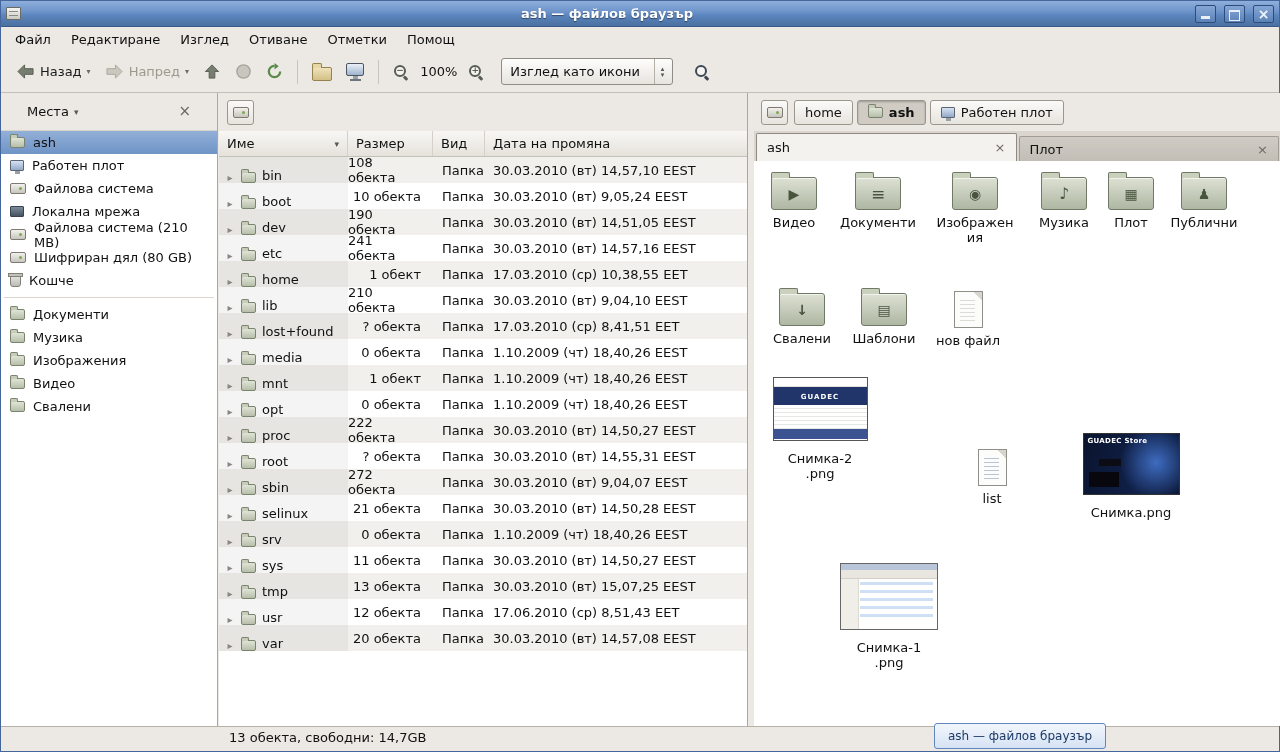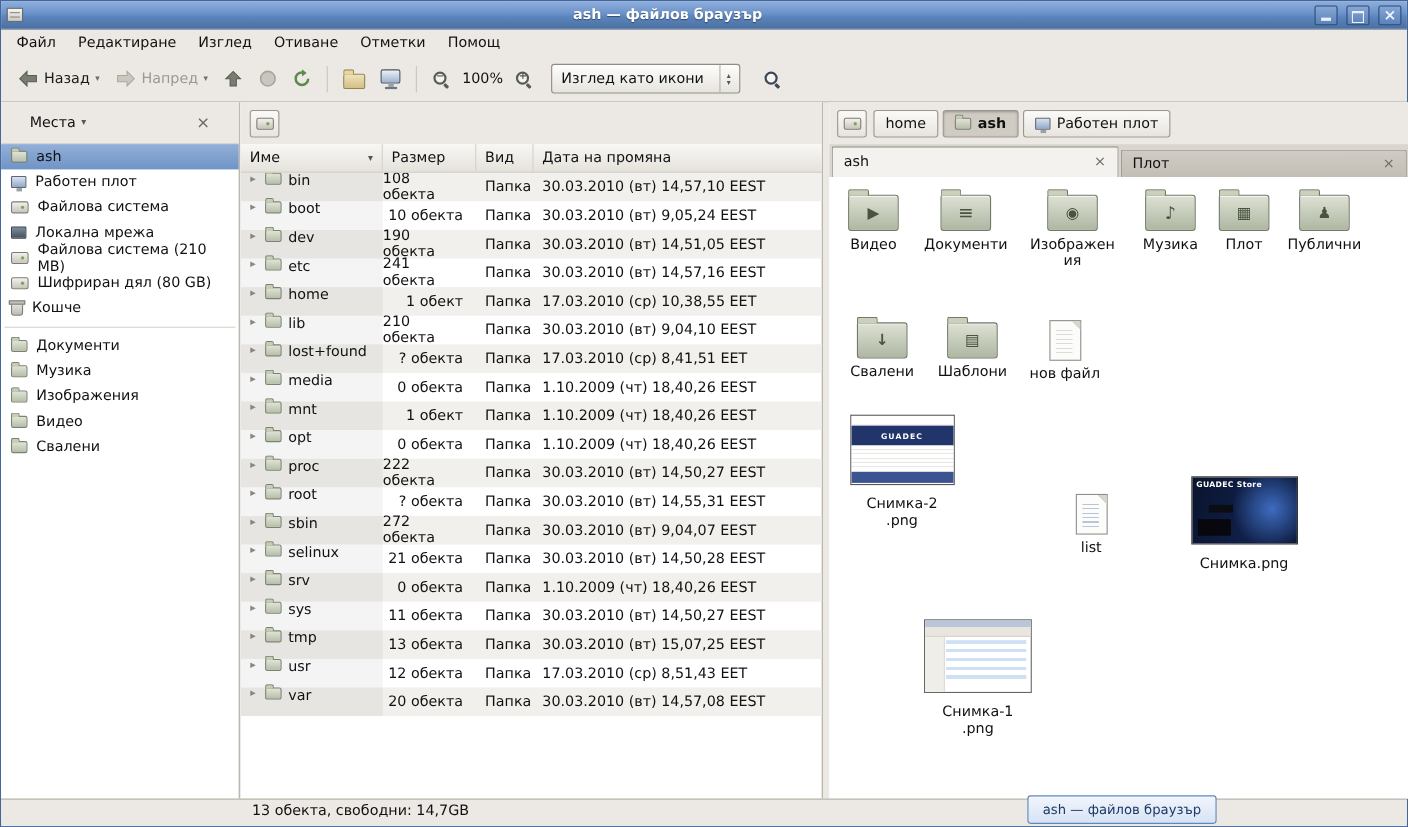--- a/index.html
+++ b/index.html
@@ -71,28 +71,28 @@
   .icon-trash .mi::before{content:"";position:absolute;top:-3px;left:-3px;width:13px;height:2px;background:#c2c2bb;border:1px solid #807f78;}
 
   
   .middlepane{position:absolute;left:218px;top:92px;width:529px;height:633px;background:#fff;border-right:1px solid #aba79e;display:flex;flex-direction:column;}
   .pane-pathbar{height:38px;background:#ece9e4;display:flex;align-items:center;padding:0 8px;flex:none;}
   .sqbtn{width:27px;height:25px;border:1px solid #9b978e;border-radius:3px;background:linear-gradient(#fbfaf8,#e7e4de);display:flex;align-items:center;justify-content:center;flex:none;}
   .listheader{display:flex;height:26px;background:linear-gradient(#f8f7f4,#e5e2db);border-bottom:1px solid #c5c1b8;flex:none;}
   .hcell{display:flex;align-items:center;padding:0 8px;border-right:1px solid #d5d1c9;}
   .c-name{width:129px;}
   .c-size{width:85px;}
-  .c-type{width:52px;}
+  .c-type{width:52px;text-align:center;}
   .c-date{flex:1;border-right:none;}
   .sortarrow{margin-left:auto;font-size:9px;color:#59554d;}
   .sortarrow::before{content:"▾";}
   .rows{flex:1;overflow:hidden;}
   .trow{display:flex;height:26px;align-items:center;}
   .trow.alt{background:#f2f0ec;}
-  .trow .c-name{background:rgba(0,0,0,.045);height:100%;display:flex;align-items:flex-start;gap:6px;padding:0 4px 0 6px;border-right:none;}
+  .trow .c-name{background:rgba(0,0,0,.045);height:100%;display:flex;align-items:flex-end;gap:6px;padding:0 4px 0 6px;border-right:none;}
   .expander{font-size:10px;color:#8a867d;width:10px;text-align:center;flex:none;}
   .expander::before{content:"▸";}
   .trow .c-size{display:flex;justify-content:flex-end;padding-right:12px;border-right:none;}
   .trow .c-type,.trow .c-date{padding-left:8px;border-right:none;}
 
   
   .rightpane{position:absolute;left:753px;top:92px;width:527px;height:633px;display:flex;flex-direction:column;background:#fff;}
   .rp-pathbar{height:38px;background:#ece9e4;display:flex;align-items:center;gap:6px;padding:0 7px;flex:none;}
   .crumbs{display:flex;gap:4px;}
   .crumb{height:25px;display:flex;align-items:center;gap:6px;padding:0 10px;border:1px solid #9b978e;border-radius:3px;
@@ -526,21 +526,21 @@
         </div>
 
         <div class="trow">
           <span class="cell c-name">
             <span class="expander"></span>
             <span class="mi-folder"></span>
             <span>usr</span>
           </span>
           <span class="cell c-size">12 обекта</span>
           <span class="cell c-type">Папка</span>
-          <span class="cell c-date">17.03.2010 (ср) 8,51,43 EET</span>
+          <span class="cell c-date">17.06.2010 (ср) 8,51,43 EET</span>
         </div>
 
         <div class="trow alt">
           <span class="cell c-name">
             <span class="expander"></span>
             <span class="mi-folder"></span>
             <span>var</span>
           </span>
           <span class="cell c-size">20 обекта</span>
           <span class="cell c-type">Папка</span>

